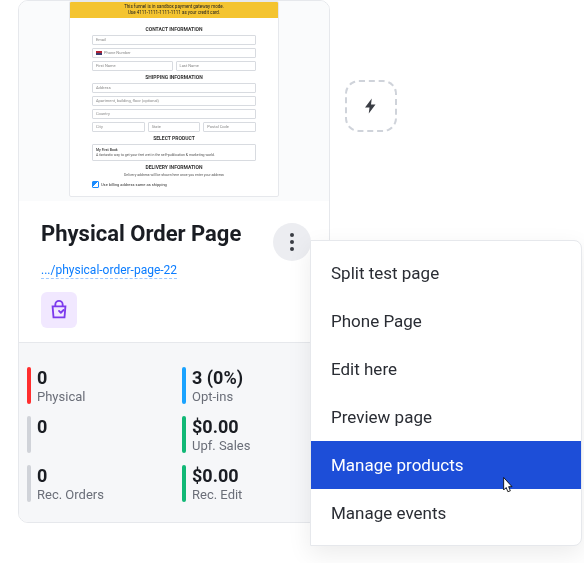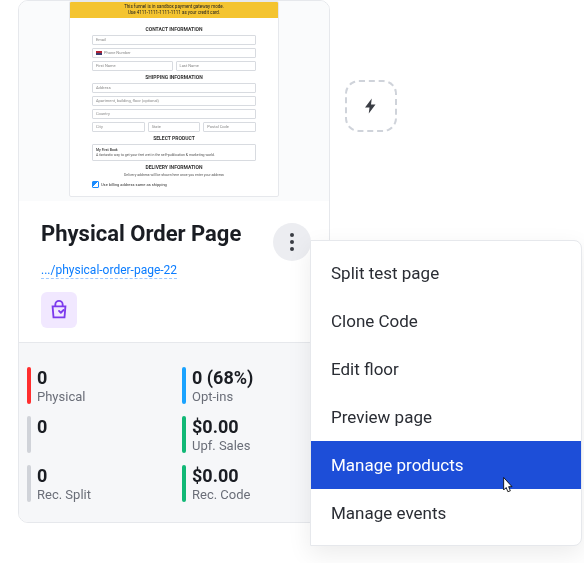--- a/index.html
+++ b/index.html
@@ -260,51 +260,51 @@
       </div>
     </div>
   </div>
 
   <div class="stats">
     <div class="stat" style="--bar:#ff2e2e">
       <div class="val">0</div>
       <div class="lab">Physical</div>
     </div>
     <div class="stat" style="--bar:#1aa3ff">
-      <div class="val">0 (68%)</div>
+      <div class="val">3 (0%)</div>
       <div class="lab">Opt-ins</div>
     </div>
     <div class="stat" style="--bar:#d0d3d9">
       <div class="val">0</div>
     </div>
     <div class="stat" style="--bar:#11b876">
       <div class="val">$0.00</div>
       <div class="lab">Upf. Sales</div>
     </div>
     <div class="stat" style="--bar:#d0d3d9">
       <div class="val">0</div>
-      <div class="lab">Rec. Split</div>
+      <div class="lab">Rec. Orders</div>
     </div>
     <div class="stat" style="--bar:#11b876">
       <div class="val">$0.00</div>
-      <div class="lab">Rec. Code</div>
+      <div class="lab">Rec. Edit</div>
     </div>
   </div>
 </div>
 
 <div class="bolt-box">
   <svg viewBox="0 0 24 24">
       <path d="M13 2L4 14h6l-1 8 9-12h-6l1-8z"></path>
     </svg>
 </div>
 
 <div class="menu">
   <div class="menu-item">Split test page</div>
-  <div class="menu-item">Clone Code</div>
-  <div class="menu-item">Edit floor</div>
+  <div class="menu-item">Phone Page</div>
+  <div class="menu-item">Edit here</div>
   <div class="menu-item">Preview page</div>
   <div class="menu-item active">Manage products
     <span class="cursor">
       <svg viewBox="0 0 24 24">
           <path d="M8 3l0 15 3-3 2 5 3-1-2-5 4 0z" fill="#fff" stroke="#000" stroke-width="1"></path>
         </svg>
     </span>
   </div>
   <div class="menu-item">Manage events</div>
 </div>

